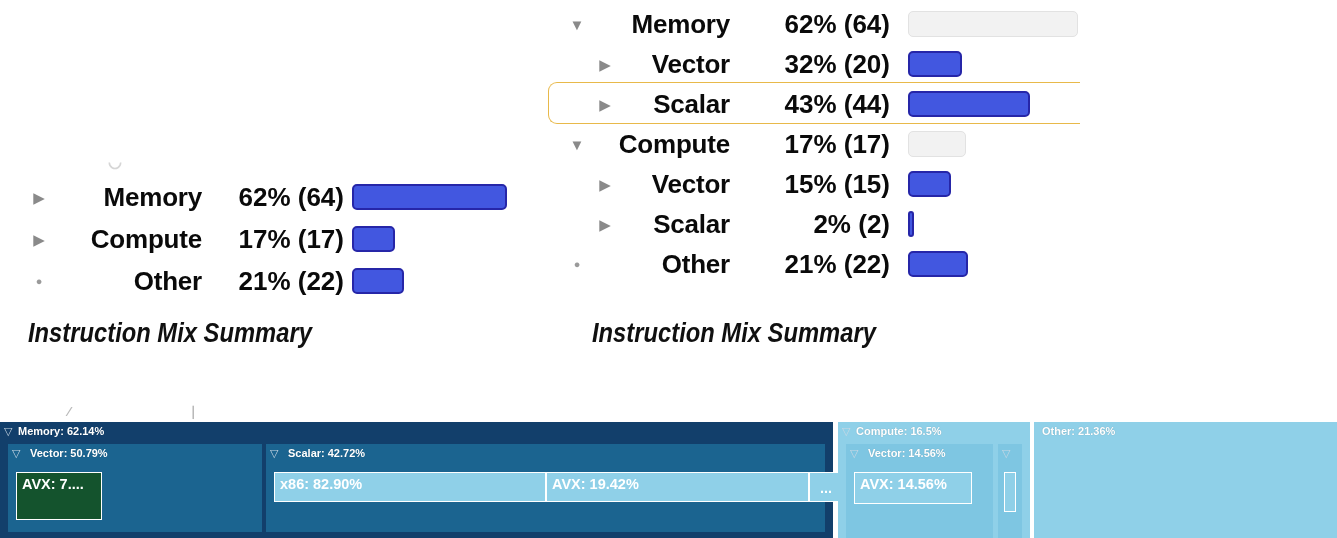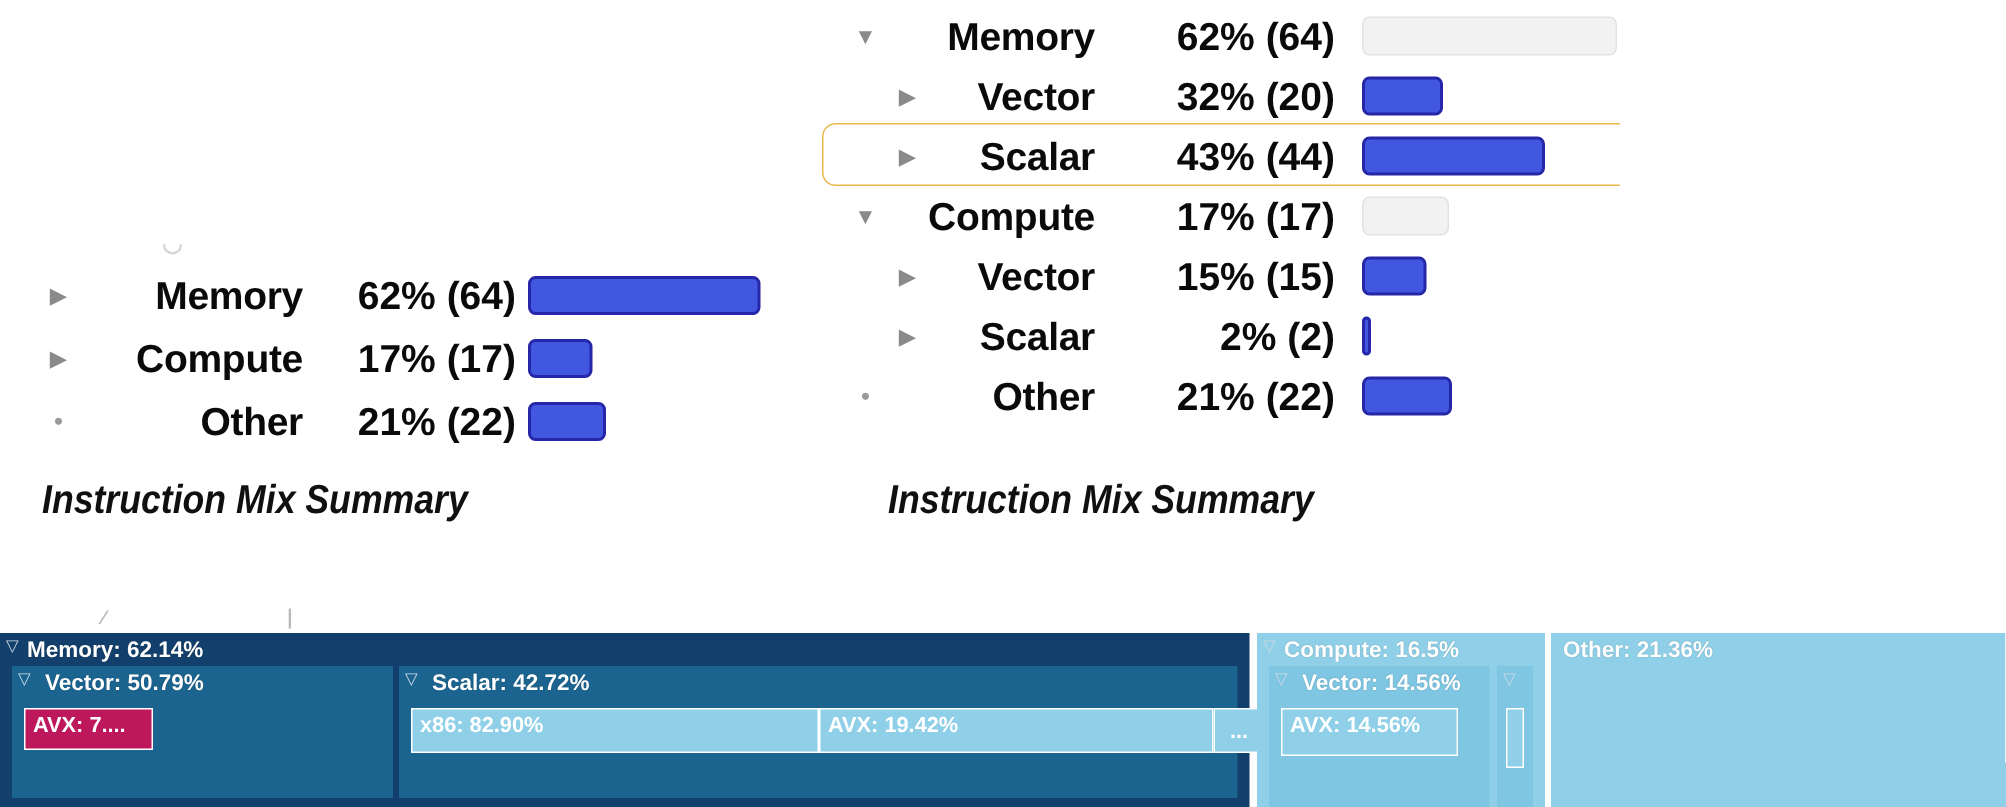--- a/index.html
+++ b/index.html
@@ -91,21 +91,21 @@
 
   
   #treemap{
     position:absolute;
     left:0;top:422px;
     width:1337px;height:116px;
     background:#ffffff;
   }
   .tm-node{position:absolute;box-sizing:border-box;}
   .tm-title{
-    font-size:15px;
+    font-size:11px;
     font-weight:bold;
     color:#ffffff;
     white-space:nowrap;
     position:absolute;
     top:3px;
     text-shadow:0 0 1px rgba(0,0,0,.25);
   }
   .tm-caret{
     position:absolute;
     top:4px;
@@ -255,21 +255,21 @@
   </div>
 <div class="caption" style="left:592px;top:318px;">Instruction Mix Summary</div>
 
 <div id="treemap">
     <div class="tm-node" style="left: 0px; top: 0px; width: 833px; height: 116px; background: rgb(18, 63, 107);">
       <div class="tm-caret" style="left: 4px;">▽</div>
       <div class="tm-title" style="left: 18px;">Memory: 62.14%</div>
       <div class="tm-node" style="left: 8px; top: 22px; width: 254px; height: 88px; background: rgb(27, 100, 144);">
         <div class="tm-caret" style="left: 4px;">▽</div>
         <div class="tm-title" style="left: 22px;">Vector: 50.79%</div>
-        <div class="tm-leaf" style="left: 8px; top: 28px; width: 86px; height: 28px; background: #be185d;">
+        <div class="tm-leaf" style="left: 8px; top: 28px; width: 86px; height: 48px; background: #14532d;">
           <span class="tm-lbl">AVX: 7....</span>
         </div>
       </div>
       <div class="tm-node" style="left: 266px; top: 22px; width: 559px; height: 88px; background: rgb(27, 100, 144);">
         <div class="tm-caret" style="left: 4px;">▽</div>
         <div class="tm-title" style="left: 22px;">Scalar: 42.72%</div>
         <div class="tm-leaf" style="left: 8px; top: 28px; width: 272px; height: 30px; background: rgb(143, 208, 232);">
           <span class="tm-lbl">x86: 82.90%</span>
         </div>
         <div class="tm-leaf" style="left: 280px; top: 28px; width: 263px; height: 30px; background: rgb(143, 208, 232);">

